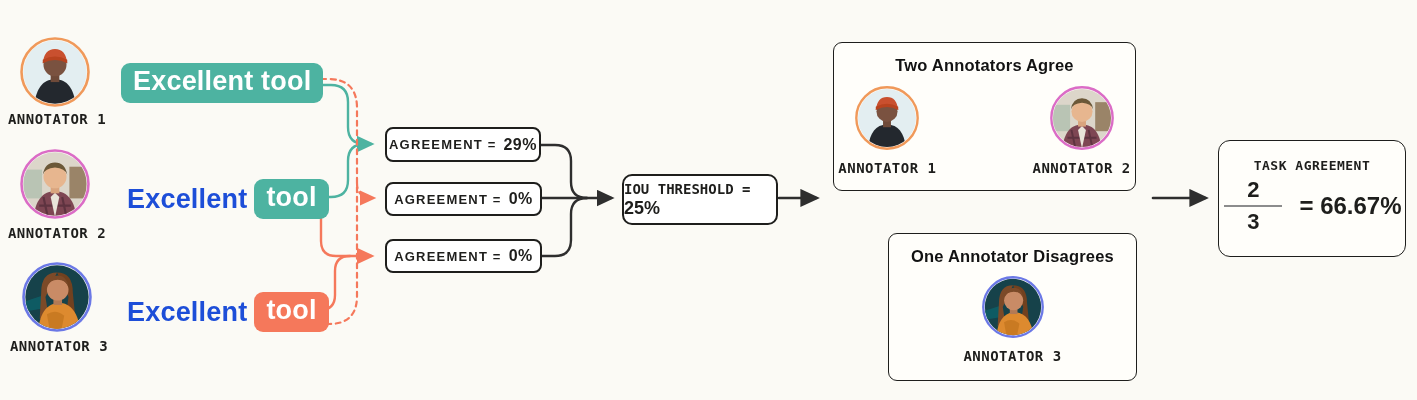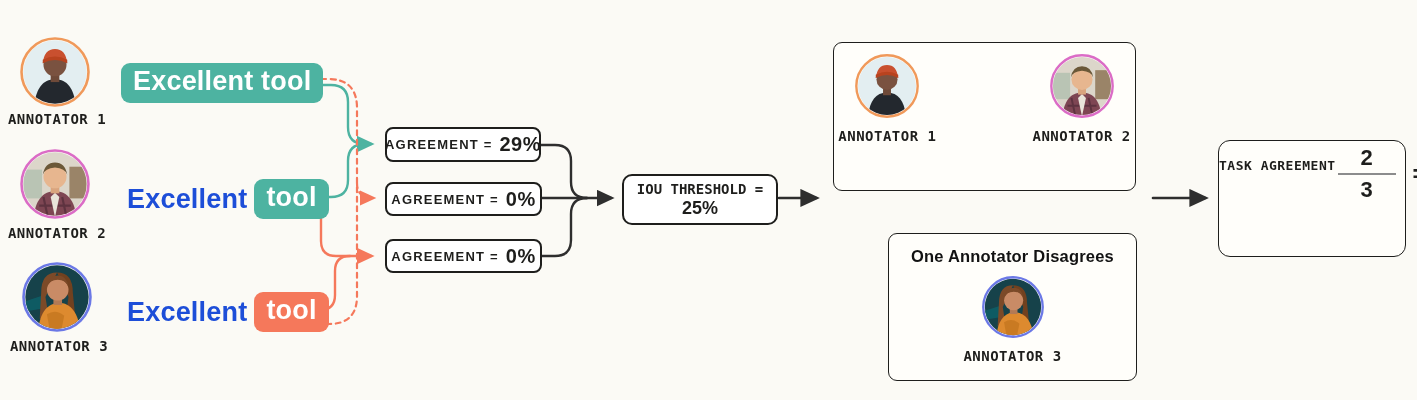--- a/index.html
+++ b/index.html
@@ -53,29 +53,29 @@
     background:#FFFFFF;
     border:2px solid #1E1E1C;
     border-radius:8px;
     display:flex;align-items:center;justify-content:center;gap:7px;
     white-space:nowrap;
   }
   .stat-label{
     font-weight:bold;font-size:13px;letter-spacing:1.2px;color:#1E1E1C;
   }
   .stat-value{
-    font-weight:bold;font-size:20px;color:#1E1E1C;letter-spacing:.5px;
+    font-weight:bold;font-size:16px;color:#1E1E1C;letter-spacing:.5px;
   }
 
   .iou-box{
     box-sizing:border-box;
     background:#FFFFFF;
     border:2px solid #1E1E1C;
     border-radius:10px;
-    display:flex;flex-direction:column;align-items:center;justify-content:center;
+    display:flex;flex-direction:column;align-items:flex-start;justify-content:center;
     gap:1px;
   }
   .iou-label{
     font-family:"DejaVu Sans Mono", monospace;
     font-weight:bold;font-size:14px;color:#1E1E1C;white-space:nowrap;
   }
   .iou-value{font-weight:bold;font-size:18px;color:#1E1E1C;}
 
   
   .card{
@@ -91,21 +91,21 @@
   }
   .card-members{display:flex;justify-content:center;}
   .member{display:flex;flex-direction:column;align-items:center;gap:9px;}
 
   
   .task-box{
     box-sizing:border-box;
     background:#FFFEFA;
     border:1.6px solid #1E1E1C;
     border-radius:12px;
-    display:flex;flex-direction:row;align-items:flex-start;
+    display:flex;flex-direction:column;align-items:center;
   }
   .task-title{
     font-family:"DejaVu Sans Mono", monospace;
     font-weight:bold;font-size:13px;color:#1E1E1C;
     margin-top:17px;white-space:nowrap;letter-spacing:.5px;
   }
   .task-row{display:flex;align-items:center;margin-top:5px;gap:15px;}
   .fraction{display:flex;flex-direction:column;align-items:center;width:62px;}
   .frac-num,.frac-den{font-weight:bold;font-size:22px;color:#1E1E1C;line-height:1.1;}
   .frac-bar{width:58px;height:2px;background:#8C8C8C;margin:3px 0;}
@@ -254,20 +254,21 @@
     <span class="stat-label">AGREEMENT =</span>
     <span class="stat-value">0%</span>
   </div>
 
   <div class="iou-box abs" style="left:622px;top:174px;width:156px;height:51px">
     <span class="iou-label">IOU THRESHOLD =</span>
     <span class="iou-value">25%</span>
   </div>
 
   <div class="card abs" style="left:833px;top:42px;width:303px;height:149px">
+    <div class="card-title">Two Annotators Agree</div>
     <div class="card-members" style="gap:96px;margin-top:10px">
       <div class="member">
         <span class="avatar">
           <svg width="66" height="66">
               <use href="#av1"></use>
             </svg>
         </span>
         <span class="annot-label">ANNOTATOR 1</span>
       </div>
       <div class="member">

